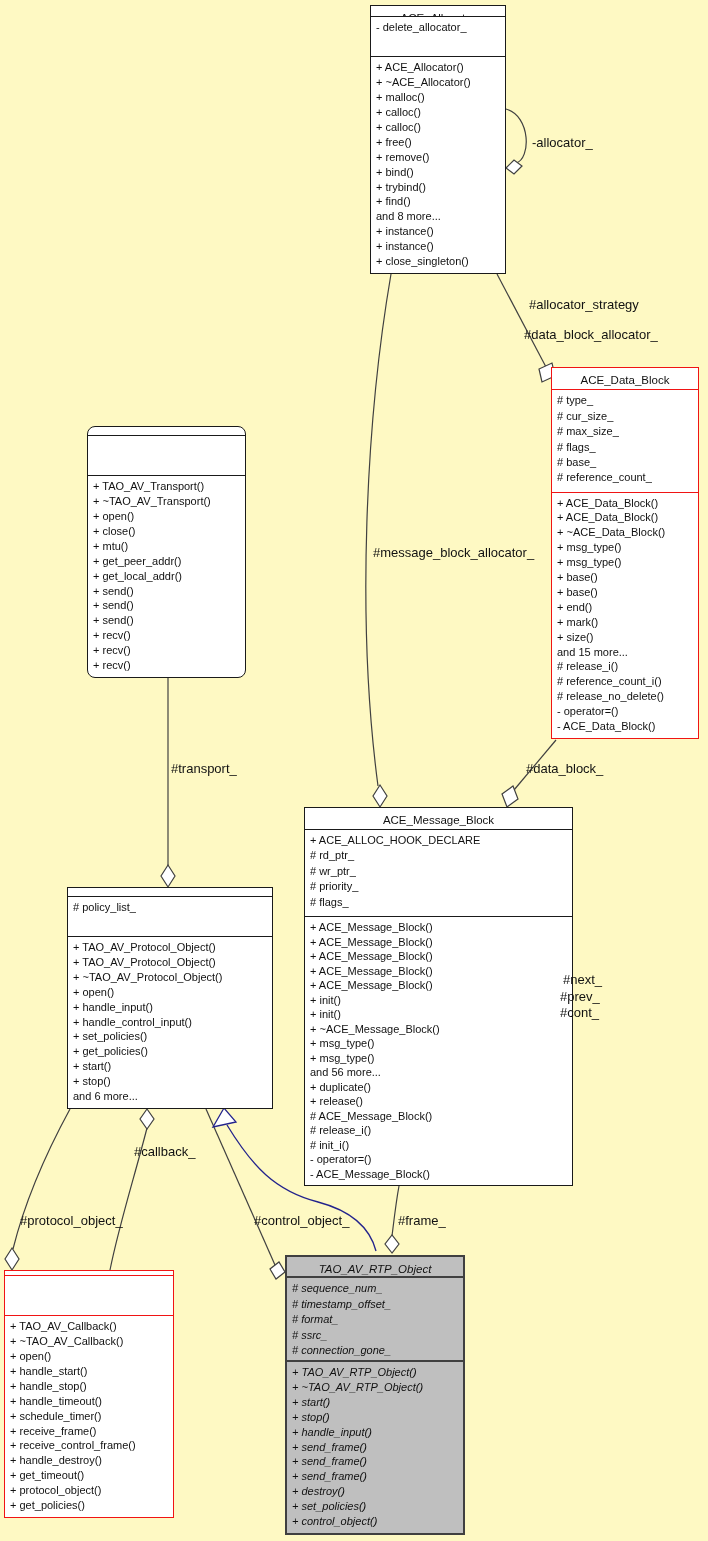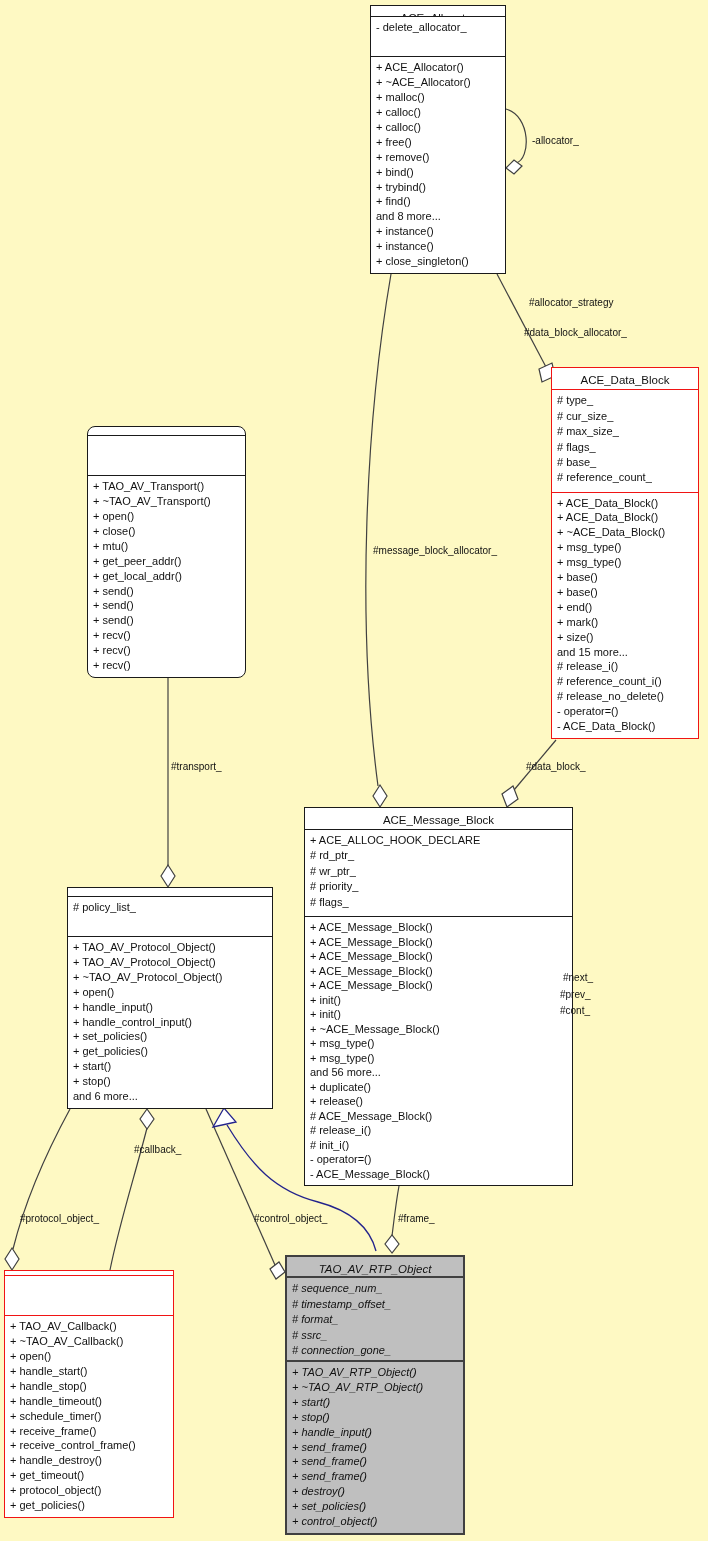--- a/index.html
+++ b/index.html
@@ -21,21 +21,21 @@
   }
   .cmethods{padding:3px 4px 4px 5px;flex:1;}
   .cattrs .member{line-height:15.4px;}
   .cmethods .member{line-height:var(--mlh,14.9px);}
   .member{font-size:11px;white-space:nowrap;}
   .red{border-color:#f01414;}
   .red .ctitle,.red .cattrs{border-bottom-color:#f01414;}
   .hl{background:#bfbfbf;border:2px solid #404040;}
   .hl .ctitle,.hl .cattrs{border-bottom:2px solid #404040;}
   .elabel{
-    position:absolute;z-index:2;font-size:10px;white-space:nowrap;color:#111111;
+    position:absolute;z-index:2;font-size:13px;white-space:nowrap;color:#111111;
   }
   
   #c0{left:370px;top:5px;width:136px;height:269px;}
   #c1{left:551px;top:367px;width:148px;height:372px;}
   #c2{left:87px;top:426px;width:159px;height:252px;border-radius:8px;}
   #c3{left:304px;top:807px;width:269px;height:379px;--mlh:14.5px;}
   #c4{left:67px;top:887px;width:206px;height:222px;}
   #c5{left:4px;top:1270px;width:170px;height:248px;}
   #c6{left:285px;top:1255px;width:180px;height:280px;font-style:italic;}
 </style>

